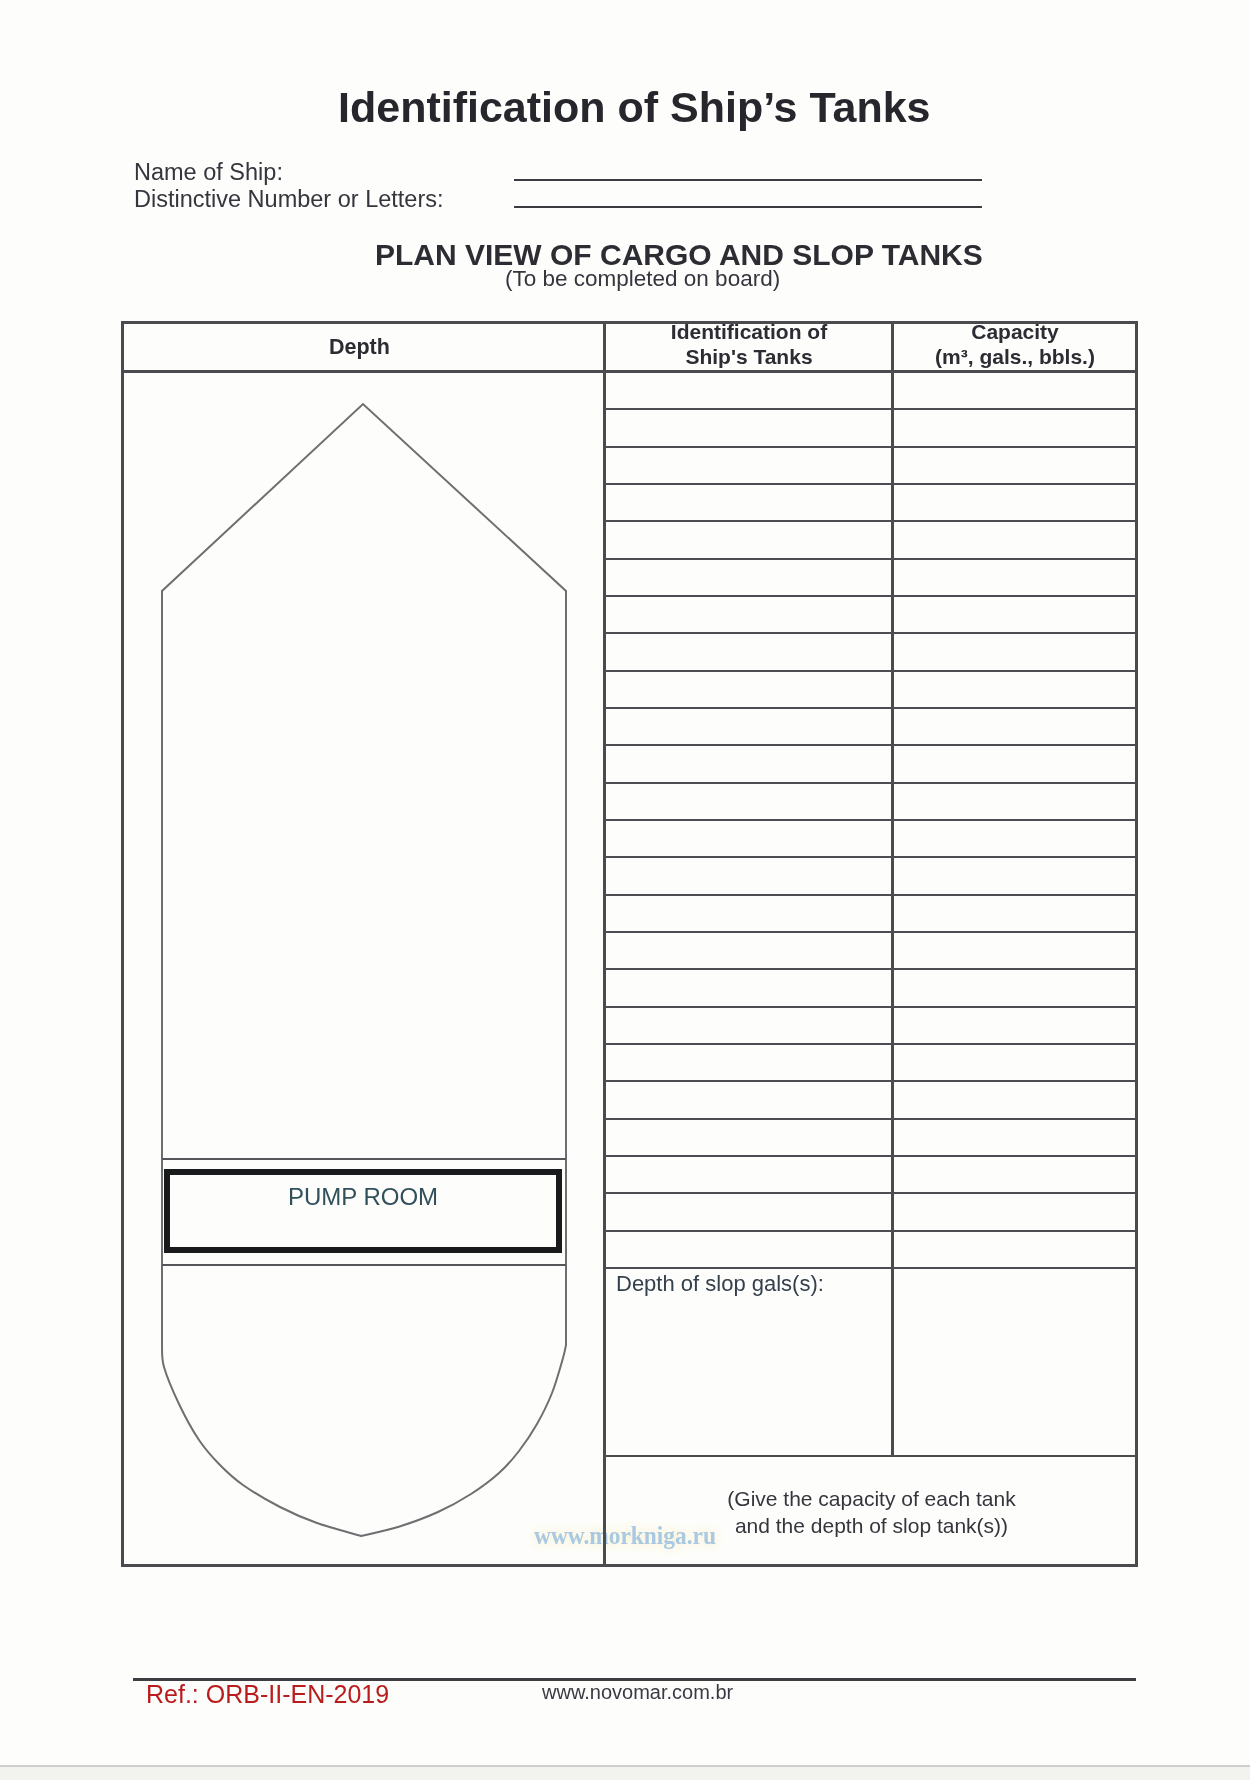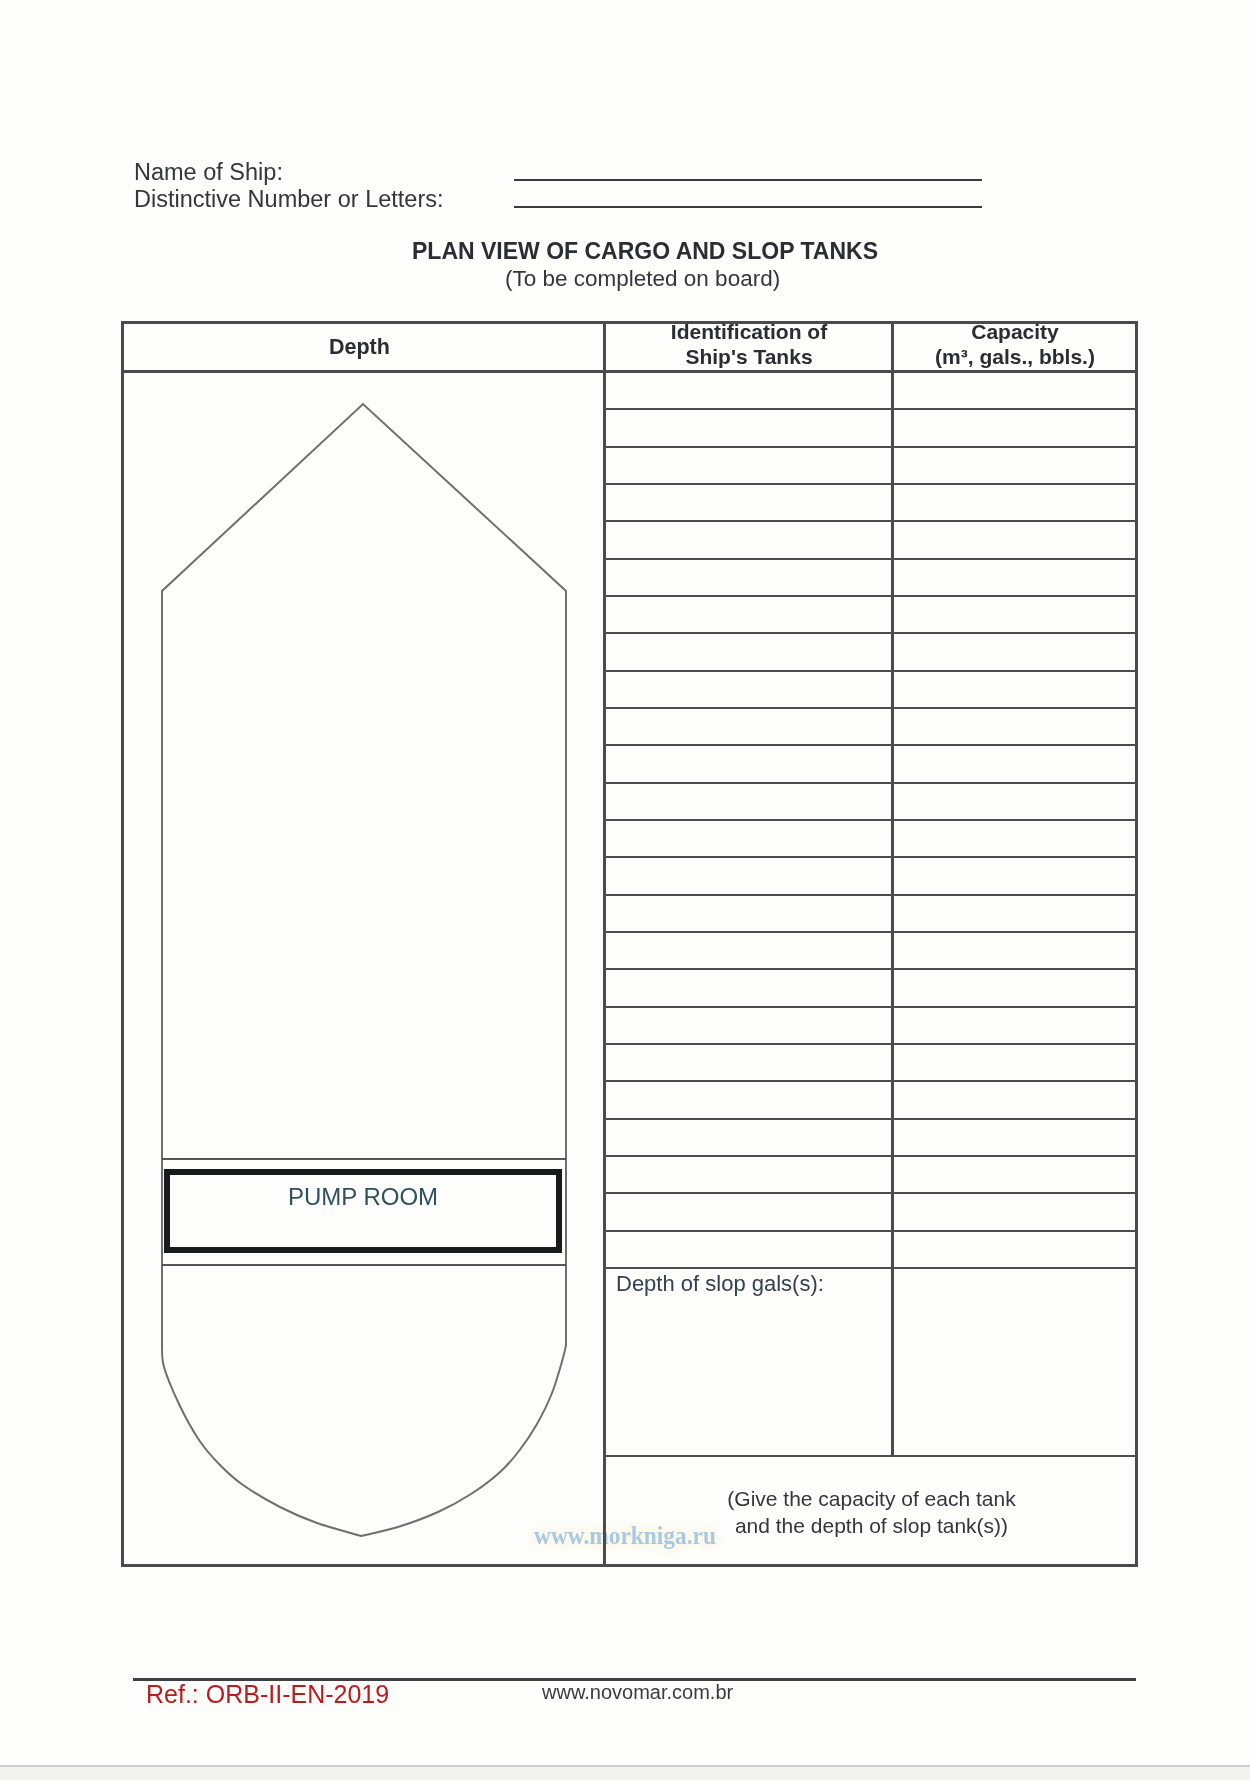--- a/index.html
+++ b/index.html
@@ -4,30 +4,31 @@
 <style>
   html,body{margin:0;padding:0;}
   body{width:1250px;height:1780px;background:#fdfdfc;font-family:"Liberation Sans",sans-serif;position:relative;overflow:hidden;}
   .abs{position:absolute;}
   .ln{position:absolute;background:#4d4d51;}
 </style>
 </head>
 <body>
 <div class="abs" style="left:0;top:0;width:1250px;height:1780px;filter:blur(0.5px);">
 
+  <div class="abs" style="left:338px;top:86px;font-size:43px;line-height:1;font-weight:bold;color:#26262c;">Identification of Ship’s Tanks</div>
 
   <div class="abs" style="left:134px;top:161px;font-size:23.5px;line-height:1;color:#35353d;text-align:right;">Name of Ship:</div>
 
   <div class="abs" style="left:134px;top:188px;font-size:23.5px;line-height:1;color:#35353d;">Distinctive Number or Letters:</div>
 
   <div class="ln" style="left:514px;top:179px;width:468px;height:2px;background:#3b3b3f;"></div>
 
   <div class="ln" style="left:514px;top:206px;width:468px;height:2px;background:#3b3b3f;"></div>
 
-  <div class="abs" style="left:412px;top:240px;font-size:23px;line-height:1;font-weight:bold;color:#2c2c33;">PLAN VIEW OF CARGO AND SLOP TANKS</div>
+  <div class="abs" style="left:375px;top:240px;font-size:30px;line-height:1;font-weight:bold;color:#2c2c33;">PLAN VIEW OF CARGO AND SLOP TANKS</div>
 
   <div class="abs" style="left:505px;top:268px;font-size:22.5px;line-height:1;color:#35353d;">(To be completed on board)</div>
 
   <div class="abs" style="left:534px;top:1523px;font-family:'Liberation Serif',serif;font-size:26px;line-height:1;font-weight:bold;color:#a9c9e2;transform:scaleX(0.9);transform-origin:0 0;text-shadow:0 0 12px #f5eecb, 0 0 18px #f8f2d8;">www.morkniga.ru</div>
 
   <div class="abs" style="left:121px;top:321px;width:1011px;height:1240px;border:3px solid #4b4b4f;"></div>
 
   <div class="ln" style="left:603px;top:321px;width:3px;height:1246px;background:#4b4b4f;"></div>
 
   <div class="ln" style="left:891px;top:321px;width:3px;height:1136px;background:#4b4b4f;"></div>

